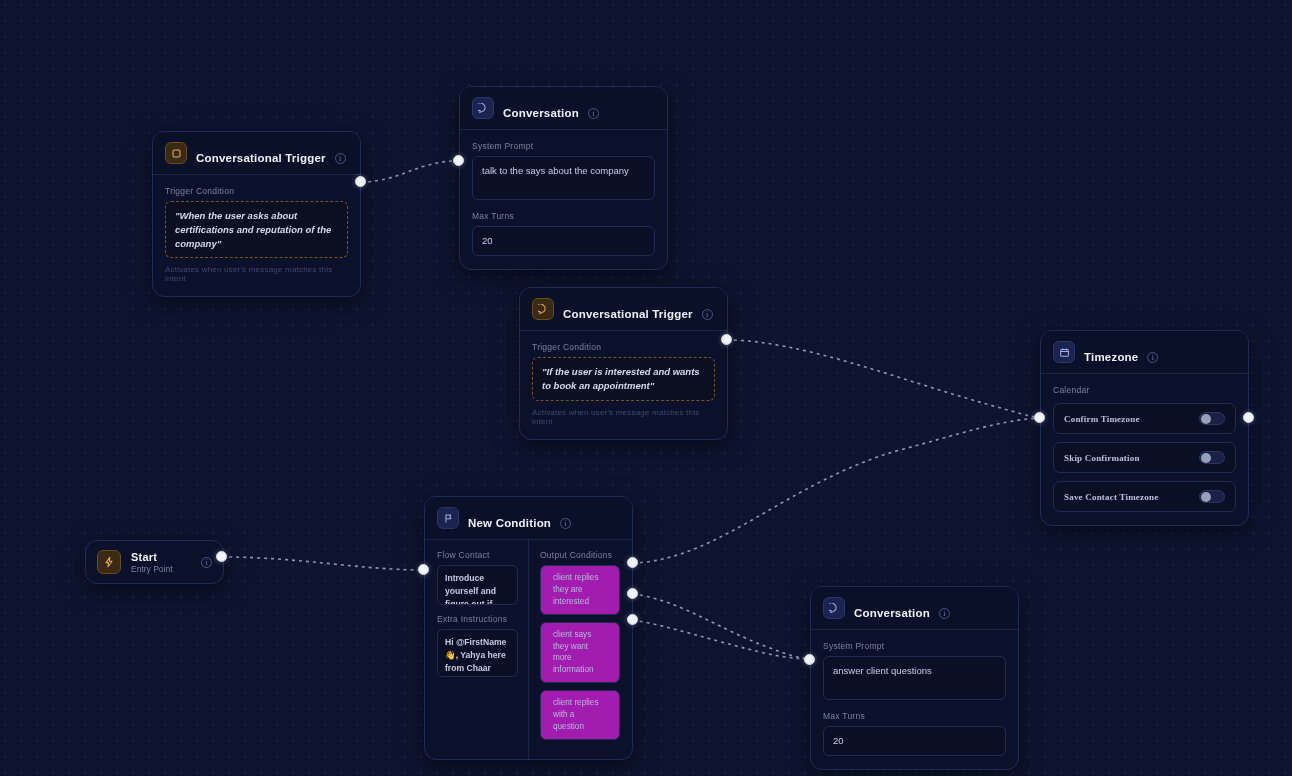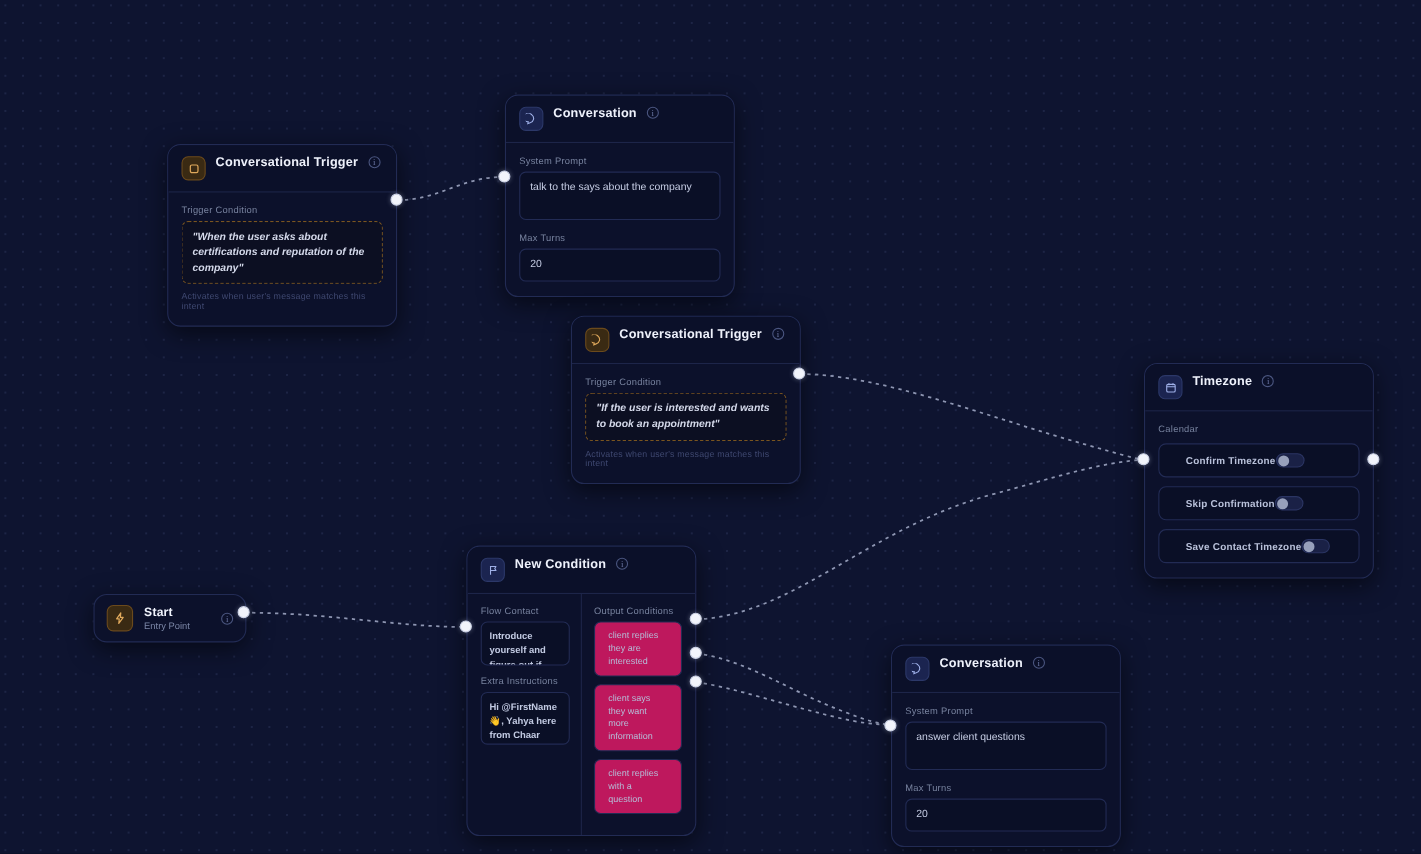--- a/index.html
+++ b/index.html
@@ -23,21 +23,21 @@
   
   .node {
     position: absolute;
     background: #0c112b;
     border: 1px solid #222b54;
     border-radius: 12px;
     box-shadow: 0 6px 22px rgba(0,0,0,0.55);
     overflow: hidden;
   }
   .node-header {
-    display: flex; align-items: flex-start; gap: 9px;
+    display: flex; align-items: flex-end; gap: 9px;
     padding: 10px 12px;
     background: #0b1029;
     border-bottom: 1px solid #1d2549;
   }
   .nicon {
     width: 22px; height: 22px; border-radius: 6px;
     display: flex; align-items: center; justify-content: center;
     flex: none;
   }
   .nicon.blue { background: #1b2450; border: 1px solid #2c3869; }
@@ -66,23 +66,23 @@
   .fld-box.tall { min-height: 44px; }
   .fld-box.dashed {
     border: 1px dashed #7a5520; background: #0c0f22;
     color: #d4d9ea; font-style: italic; font-weight: bold;
   }
   .hint { font-size: 8px; color: #3f4870; margin-top: 7px; letter-spacing: .2px; }
   .gap { height: 11px; }
 
   
   .tog-row {
-    display: flex; align-items: center; 
+    display: flex; align-items: center; justify-content: space-between;
     background: #0a0f26; border: 1px solid #222b54;
-    border-radius: 7px; padding: 8px 24px; margin-top: 8px;
+    border-radius: 7px; padding: 8px 10px; margin-top: 8px; font-family: Liberation Serif, serif;
   }
   .tog-label { font-size: 9px; color: #b9c1da; font-weight: bold; letter-spacing: .2px; }
   .tog {
     width: 26px; height: 13px; border-radius: 7px;
     background: #1a2146; border: 1px solid #2b3563;
     position: relative; flex: none;
   }
   .tog i {
     position: absolute; top: 1px; left: 1px;
     width: 10px; height: 10px; border-radius: 50%;
@@ -92,21 +92,21 @@
   
   .ms-cols { display: flex; }
   .ms-left { width: 104px; padding: 10px 10px 12px 12px; border-right: 1px solid #1d2549; }
   .ms-right { flex: 1; padding: 10px 12px 12px 11px; }
   .ms-box {
     background: #0a0f26; border: 1px solid #222b54; border-radius: 6px;
     padding: 6px 7px; font-size: 8.6px; color: #c2cae2; line-height: 1.5;
     height: 40px; overflow: hidden; font-weight: bold;
   }
   .cond {
-    background: #be185d; border: 1px solid #222b54; border-radius: 6px;
+    background: #a21caf; border: 1px solid #222b54; border-radius: 6px;
     padding: 6px 12px; font-size: 8.2px; color: #b5bdd8; line-height: 1.45;
     margin-bottom: 7px;
   }
 
   
   .start-node {
     display: flex; align-items: center; gap: 10px;
     padding: 9px 11px;
   }
   .start-text b { display: block; font-size: 11px; color: #f0f3fc; letter-spacing: .2px; }

